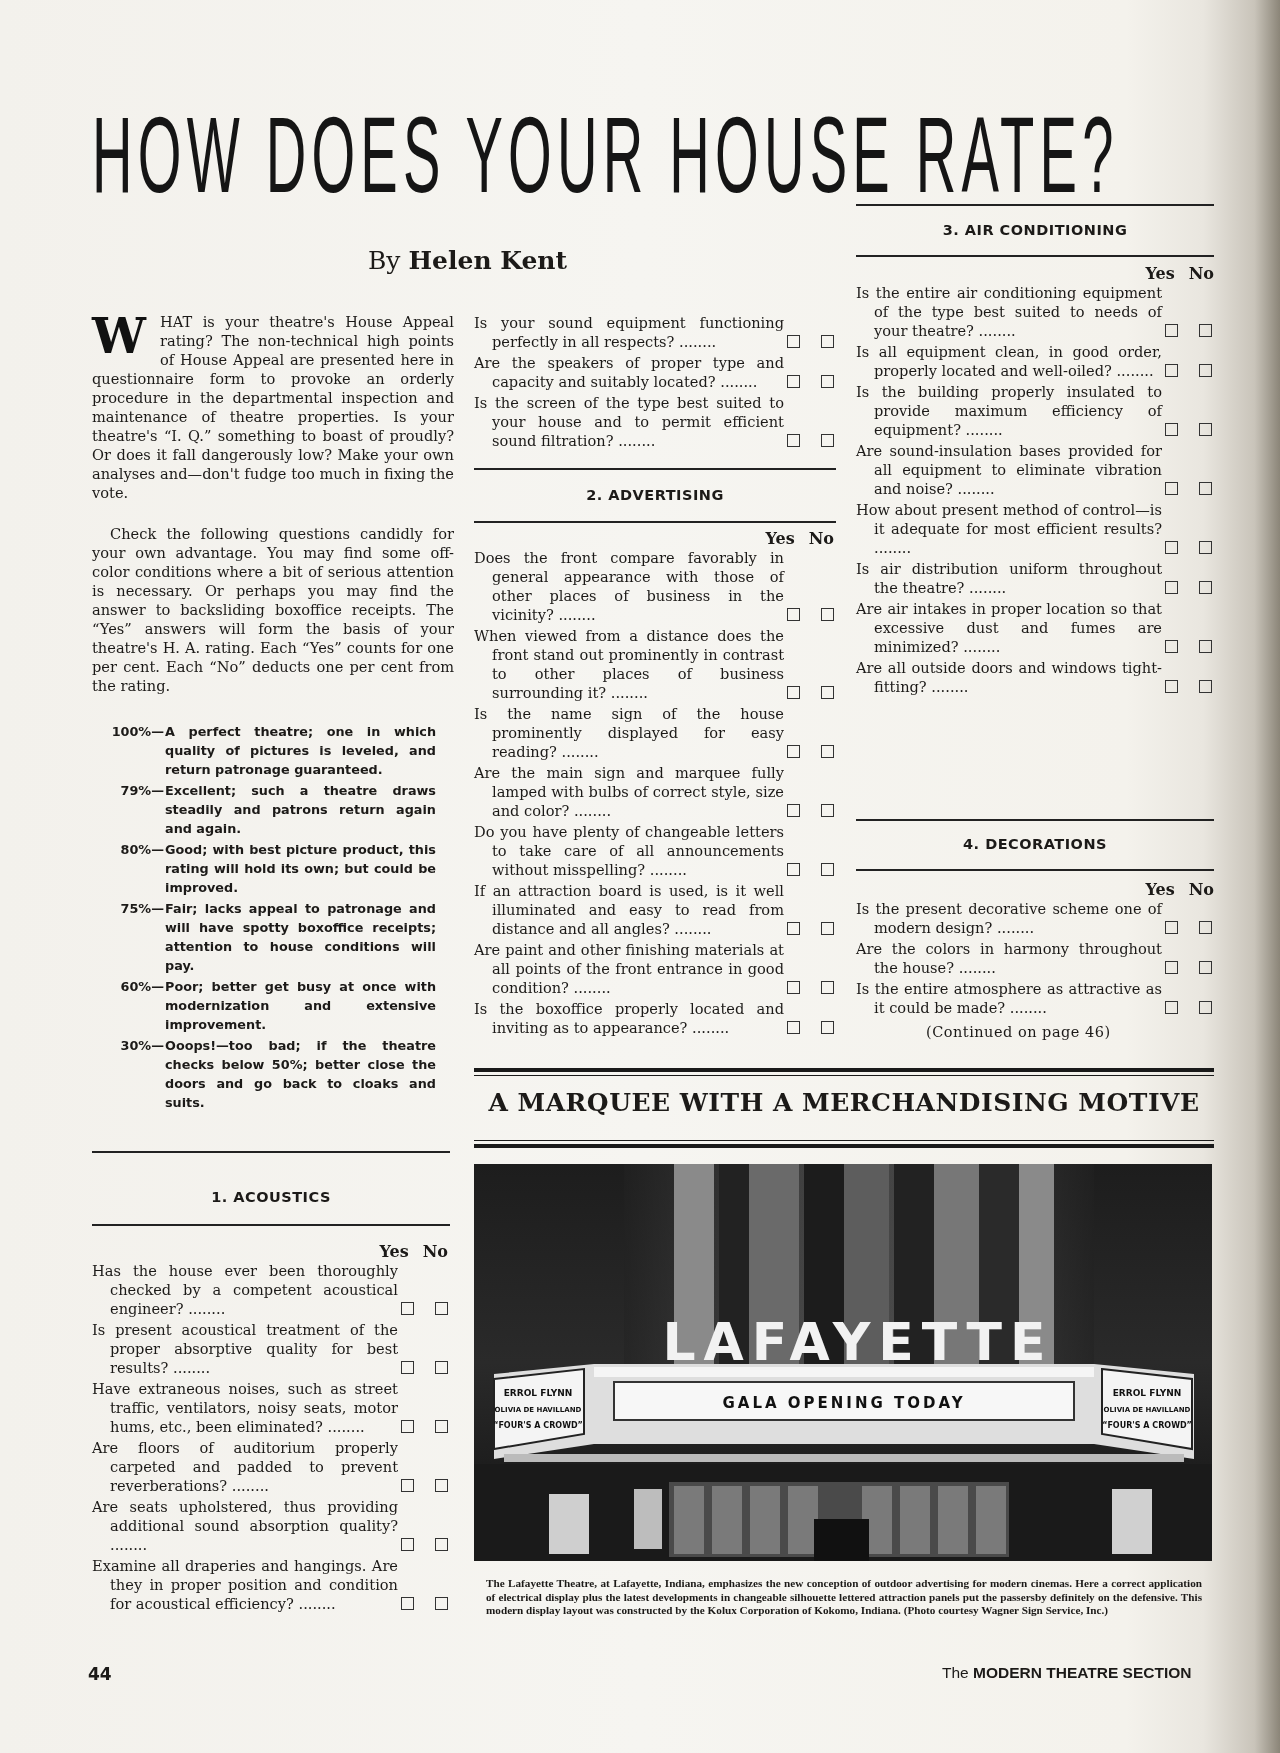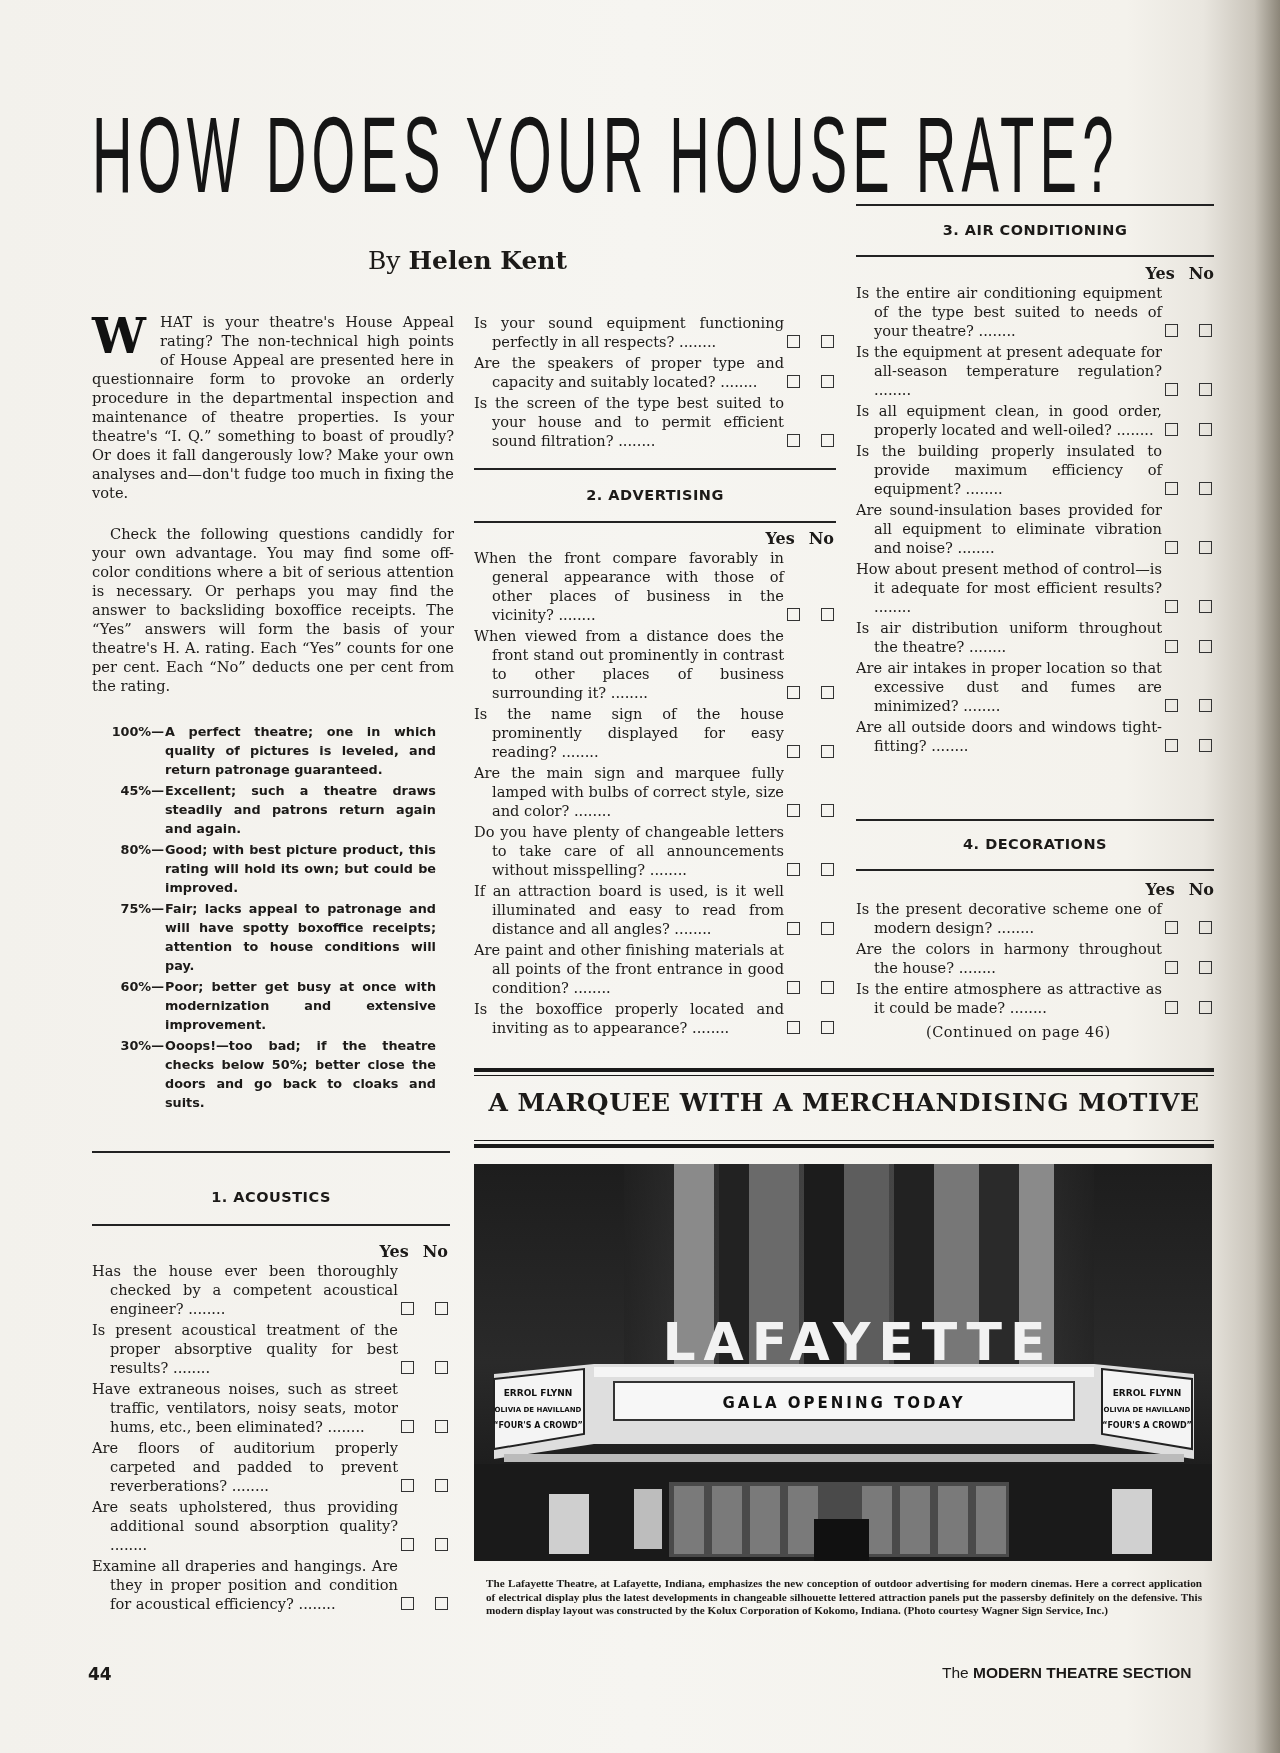--- a/index.html
+++ b/index.html
@@ -67,21 +67,21 @@
   <span>HAT is your theatre's House Appeal rating? The non-technical high points of House Appeal are presented here in questionnaire form to provoke an orderly procedure in the departmental inspection and maintenance of theatre properties. Is your theatre's “I. Q.” something to boast of proudly? Or does it fall dangerously low? Make your own analyses and—don't fudge too much in fixing the vote.</span>
 </div>
 <div class="abs body-text para2">Check the following questions candidly for your own advantage. You may find some off-color conditions where a bit of serious attention is necessary. Or perhaps you may find the answer to backsliding boxoffice receipts. The “Yes” answers will form the basis of your theatre's H. A. rating. Each “Yes” counts for one per cent. Each “No” deducts one per cent from the rating.</div>
 
 <div class="abs ratings">
   <div class="rating">
       <span class="pct">100%—</span>
       <span class="desc">A perfect theatre; one in which quality of pictures is leveled, and return patronage guaranteed.</span>
     </div>
   <div class="rating">
-      <span class="pct">45%—</span>
+      <span class="pct">79%—</span>
       <span class="desc">Excellent; such a theatre draws steadily and patrons return again and again.</span>
     </div>
   <div class="rating">
       <span class="pct">80%—</span>
       <span class="desc">Good; with best picture product, this rating will hold its own; but could be improved.</span>
     </div>
   <div class="rating">
       <span class="pct">75%—</span>
       <span class="desc">Fair; lacks appeal to patronage and will have spotty boxoffice receipts; attention to house conditions will pay.</span>
     </div>
@@ -154,21 +154,21 @@
     </div>
 </div>
 
 <div class="abs col" style="left:474px; top:468px; width:362px;">
   <div class="rule"></div>
   <div class="sect-head" style="margin:17px 0 18px;">2.  ADVERTISING</div>
   <div class="rule"></div>
   <div class="yn-head" style="margin-top:6px; padding-right:2px;"><span>Yes</span><span>No</span></div>
   <div class="qlist">
       <div class="q">
-        <span class="txt"><span>When the front compare favorably in general appearance with those of other places of business in the vicinity?</span><span class="dots"> ........</span></span>
+        <span class="txt"><span>Does the front compare favorably in general appearance with those of other places of business in the vicinity?</span><span class="dots"> ........</span></span>
         <span class="box yes"></span>
         <span class="box no"></span>
       </div>
       <div class="q">
         <span class="txt"><span>When viewed from a distance does the front stand out prominently in contrast to other places of business surrounding it?</span><span class="dots"> ........</span></span>
         <span class="box yes"></span>
         <span class="box no"></span>
       </div>
       <div class="q">
         <span class="txt"><span>Is the name sign of the house prominently displayed for easy reading?</span><span class="dots"> ........</span></span>
@@ -204,25 +204,20 @@
 </div>
 
 <div class="abs col" style="left:856px; top:204px; width:358px;">
   <div class="rule"></div>
   <div class="sect-head" style="margin:16px 0 17px;">3.  AIR CONDITIONING</div>
   <div class="rule"></div>
   <div class="yn-head" style="margin-top:7px; padding-right:0;"><span>Yes</span><span>No</span></div>
   <div class="qlist">
       <div class="q">
         <span class="txt"><span>Is the entire air conditioning equipment of the type best suited to needs of your theatre?</span><span class="dots"> ........</span></span>
-        <span class="box yes"></span>
-        <span class="box no"></span>
-      </div>
-      <div class="q">
-        <span class="txt"><span>Is the equipment at present adequate for all-season temperature regulation?</span><span class="dots"> ........</span></span>
         <span class="box yes"></span>
         <span class="box no"></span>
       </div>
       <div class="q">
         <span class="txt"><span>Is all equipment clean, in good order, properly located and well-oiled?</span><span class="dots"> ........</span></span>
         <span class="box yes"></span>
         <span class="box no"></span>
       </div>
       <div class="q">
         <span class="txt"><span>Is the building properly insulated to provide maximum efficiency of equipment?</span><span class="dots"> ........</span></span>

